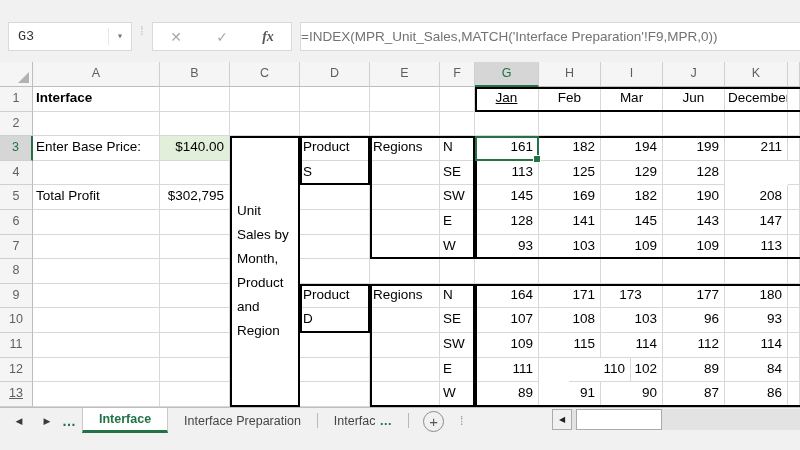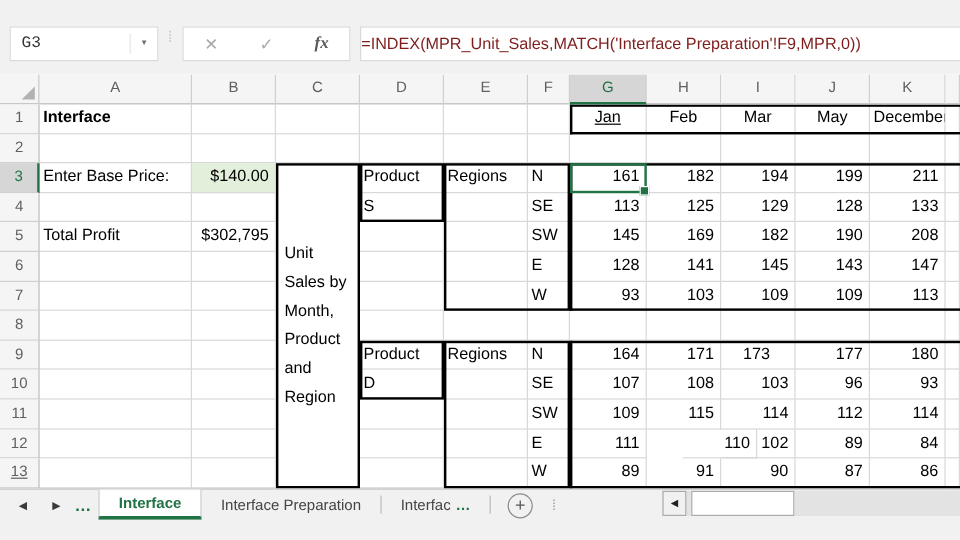--- a/index.html
+++ b/index.html
@@ -12,21 +12,21 @@
   #fbar { position:absolute; left:0; top:18px; width:800px; height:38px; }
   .whitebox { position:absolute; background:#fff; border:1px solid #D9D9D9; box-sizing:border-box; }
   #namebox { left:8px; top:4px; width:124px; height:29px; display:flex; align-items:center;font-family:Liberation Mono, monospace; }
   #namebox .nb-val { flex:1; padding-left:9px; font-size:13.5px; color:#333; }
   #namebox .nb-arrow { width:22px; text-align:center; color:#707070; font-size:10px; border-left:1px solid #E6E6E6; height:17px; line-height:17px; }
   #fbar .dots-sep { position:absolute; left:140px; top:8px; color:#C3C3C3; font-size:13px; letter-spacing:0; line-height:10px; }
   #fxgroup { left:152px; top:4px; width:140px; height:29px; display:flex; align-items:center; justify-content:space-around; }
   .fx-cancel, .fx-enter { color:#A8A8A8; font-size:14px; }
   .fx-label { color:#595959; font-size:14px; font-style:italic; font-family:"Liberation Serif", serif; font-weight:bold; }
   #formulabox { left:300px; top:4px; width:505px; height:29px; display:flex; align-items:center; }
-  #formulabox .f-text { font-size:13.5px; color:#7f1d1d; white-space:nowrap; }
+  #formulabox .f-text { font-size:13.5px; color:#737373; white-space:nowrap; }
   
   #grid { position:absolute; left:0; top:62px; width:800px; height:345px; background:#fff; overflow:hidden; }
   .cell { position:absolute; box-sizing:border-box; font-size:13.5px; color:#000;
           border-right:1px solid #D8D8D8; border-bottom:1px solid #D8D8D8;
           white-space:nowrap; overflow:hidden; padding:0 3px; z-index:1; }
   .cell.num { text-align:right; padding-right:5px; }
   .cell.ctr { text-align:center; }
   .cell.bold { font-weight:bold; }
   .colhdr { position:absolute; box-sizing:border-box; background:#F5F5F5; color:#5F5F5F;
             font-size:12.5px; text-align:center; border-right:1px solid #CFCFCF;
@@ -109,21 +109,21 @@
       <div class="rowhdr" style="left: 0px; top: 25px; width: 33px; height: 24.6px; line-height: 22.6px;">1</div>
       <div class="cell bold" style="left: 33px; top: 25px; width: 127px; height: 24.6px; line-height: 22.6px;">Interface</div>
       <div class="cell" style="left: 160px; top: 25px; width: 70px; height: 24.6px; line-height: 22.6px;"></div>
       <div class="cell" style="left: 230px; top: 25px; width: 70px; height: 24.6px; line-height: 22.6px;"></div>
       <div class="cell" style="left: 300px; top: 25px; width: 70px; height: 24.6px; line-height: 22.6px;"></div>
       <div class="cell" style="left: 370px; top: 25px; width: 70px; height: 24.6px; line-height: 22.6px;"></div>
       <div class="cell" style="left: 440px; top: 25px; width: 35px; height: 24.6px; line-height: 22.6px;"></div>
       <div class="cell ctr" style="left: 475px; top: 25px; width: 64px; height: 24.6px; line-height: 22.6px; text-decoration: underline;">Jan</div>
       <div class="cell ctr" style="left: 539px; top: 25px; width: 62px; height: 24.6px; line-height: 22.6px;">Feb</div>
       <div class="cell ctr" style="left: 601px; top: 25px; width: 62px; height: 24.6px; line-height: 22.6px;">Mar</div>
-      <div class="cell ctr" style="left: 663px; top: 25px; width: 62px; height: 24.6px; line-height: 22.6px;">May</div>
+      <div class="cell ctr" style="left: 663px; top: 25px; width: 62px; height: 24.6px; line-height: 22.6px;">Jun</div>
       <div class="cell ctr" style="left: 725px; top: 25px; width: 63px; height: 24.6px; line-height: 22.6px;">December</div>
       <div class="cell" style="left: 788px; top: 25px; width: 12px; height: 24.6px;"></div>
       <div class="rowhdr" style="left: 0px; top: 49.6px; width: 33px; height: 24.6px; line-height: 22.6px;">2</div>
       <div class="cell" style="left: 33px; top: 49.6px; width: 127px; height: 24.6px; line-height: 22.6px;"></div>
       <div class="cell" style="left: 160px; top: 49.6px; width: 70px; height: 24.6px; line-height: 22.6px;"></div>
       <div class="cell" style="left: 230px; top: 49.6px; width: 70px; height: 24.6px; line-height: 22.6px;"></div>
       <div class="cell" style="left: 300px; top: 49.6px; width: 70px; height: 24.6px; line-height: 22.6px;"></div>
       <div class="cell" style="left: 370px; top: 49.6px; width: 70px; height: 24.6px; line-height: 22.6px;"></div>
       <div class="cell" style="left: 440px; top: 49.6px; width: 35px; height: 24.6px; line-height: 22.6px;"></div>
       <div class="cell" style="left: 475px; top: 49.6px; width: 64px; height: 24.6px; line-height: 22.6px;"></div>
@@ -149,21 +149,20 @@
       <div class="cell" style="left: 33px; top: 98.8px; width: 127px; height: 24.6px; line-height: 22.6px;"></div>
       <div class="cell" style="left: 160px; top: 98.8px; width: 70px; height: 24.6px; line-height: 22.6px;"></div>
       <div class="cell" style="left: 230px; top: 98.8px; width: 70px; height: 24.6px; line-height: 22.6px;"></div>
       <div class="cell" style="left: 300px; top: 98.8px; width: 70px; height: 24.6px; line-height: 22.6px;">S</div>
       <div class="cell" style="left: 370px; top: 98.8px; width: 70px; height: 24.6px; line-height: 22.6px;"></div>
       <div class="cell" style="left: 440px; top: 98.8px; width: 35px; height: 24.6px; line-height: 22.6px;">SE</div>
       <div class="cell num" style="left: 475px; top: 98.8px; width: 64px; height: 24.6px; line-height: 22.6px;">113</div>
       <div class="cell num" style="left: 539px; top: 98.8px; width: 62px; height: 24.6px; line-height: 22.6px;">125</div>
       <div class="cell num" style="left: 601px; top: 98.8px; width: 62px; height: 24.6px; line-height: 22.6px;">129</div>
       <div class="cell num" style="left: 663px; top: 98.8px; width: 62px; height: 24.6px; line-height: 22.6px;">128</div>
-      <div class="cell num" style="left: 725px; top: 98.8px; width: 63px; height: 24.6px; line-height: 22.6px;">133</div>
       <div class="cell" style="left: 788px; top: 98.8px; width: 12px; height: 24.6px;"></div>
       <div class="rowhdr" style="left: 0px; top: 123.4px; width: 33px; height: 24.6px; line-height: 22.6px;">5</div>
       <div class="cell" style="left: 33px; top: 123.4px; width: 127px; height: 24.6px; line-height: 22.6px;">Total Profit</div>
       <div class="cell num" style="left: 160px; top: 123.4px; width: 70px; height: 24.6px; line-height: 22.6px;">$302,795</div>
       <div class="cell" style="left: 230px; top: 123.4px; width: 70px; height: 24.6px; line-height: 22.6px;"></div>
       <div class="cell" style="left: 300px; top: 123.4px; width: 70px; height: 24.6px; line-height: 22.6px;"></div>
       <div class="cell" style="left: 370px; top: 123.4px; width: 70px; height: 24.6px; line-height: 22.6px;"></div>
       <div class="cell" style="left: 440px; top: 123.4px; width: 35px; height: 24.6px; line-height: 22.6px;">SW</div>
       <div class="cell num" style="left: 475px; top: 123.4px; width: 64px; height: 24.6px; line-height: 22.6px;">145</div>
       <div class="cell num" style="left: 539px; top: 123.4px; width: 62px; height: 24.6px; line-height: 22.6px;">169</div>

